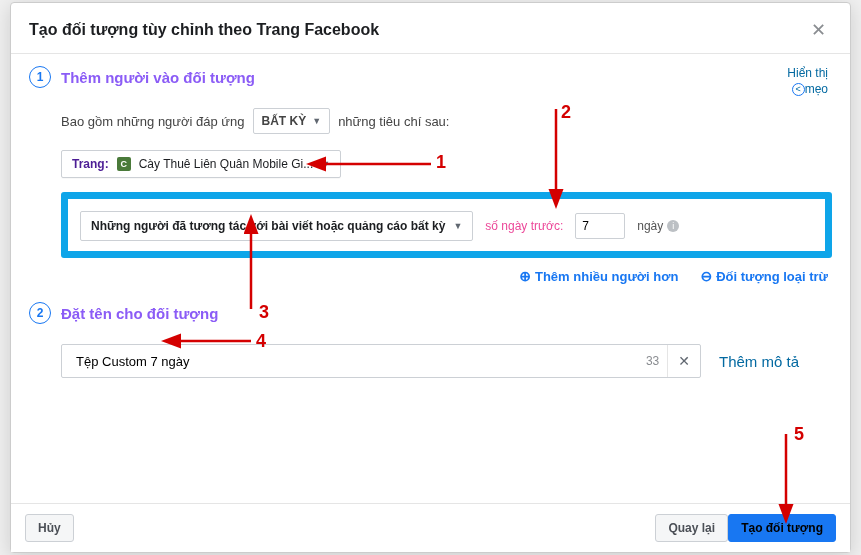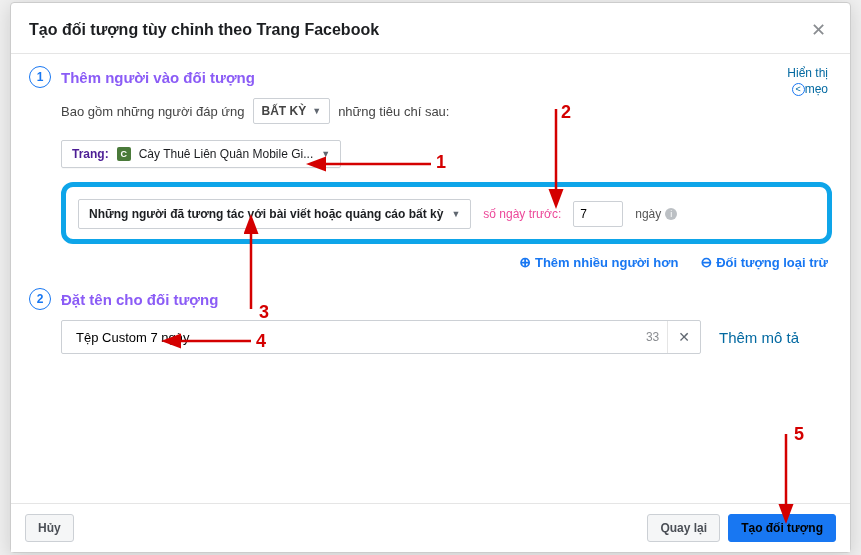--- a/index.html
+++ b/index.html
@@ -53,21 +53,21 @@
   .step-row { display: flex; align-items: center; gap: 10px; margin-bottom: 10px; }
   .step-badge {
     width: 22px; height: 22px;
     border: 1.5px solid #1877f2;
     color: #1877f2;
     border-radius: 50%;
     display: flex; align-items: center; justify-content: center;
     font-size: 12px; font-weight: 600;
   }
   .step-title { font-size: 15px; font-weight: 700; color: #8b5cf6; }
-  .step-content { padding-left: 32px; }
+  .step-content { padding-left: 32px; margin-top: 20px; }
   .criteria-line { display: flex; align-items: center; gap: 8px; margin-bottom: 16px; color:#444; }
   .dd {
     background: #fff;
     border: 1px solid #ccd0d5;
     border-radius: 2px;
     padding: 5px 8px;
     font-size: 12px;
     display: inline-flex;
     align-items: center;
     gap: 6px;
@@ -93,22 +93,22 @@
     width: 14px; height: 14px;
     background: #4a7a3a;
     color: #fff;
     font-size: 9px;
     font-weight: 700;
     display: inline-flex;
     align-items: center; justify-content: center;
     border-radius: 2px;
   }
   .include-box {
-    border: 5px solid #0ea5e9;
-    border-radius: 12px;
+    border: 7px solid #0ea5e9;
+    border-radius: 3px;
     padding: 12px 12px 10px 12px;
     display: flex;
     align-items: center;
     gap: 12px;
     flex-wrap: wrap;
   }
   .engage-dd {
     border: 1px solid #ccd0d5;
     border-radius: 2px;
     padding: 7px 10px;
@@ -188,21 +188,21 @@
     font-size: 12px;
     font-weight: 600;
     cursor: pointer;
     color: #4b4f56;
   }
   .btn-primary {
     background: #1877f2;
     border-color: #1877f2;
     color: #000000;
   }
-  .footer-right { display: flex; gap: 8px; }
+  .footer-right { display: flex; }
 
   
   .anno { position: absolute; pointer-events: none; }
   .anno-num {
     position: absolute;
     color: #d40000;
     font-weight: 700;
     font-size: 18px;
     font-family: Arial, sans-serif;
   }

